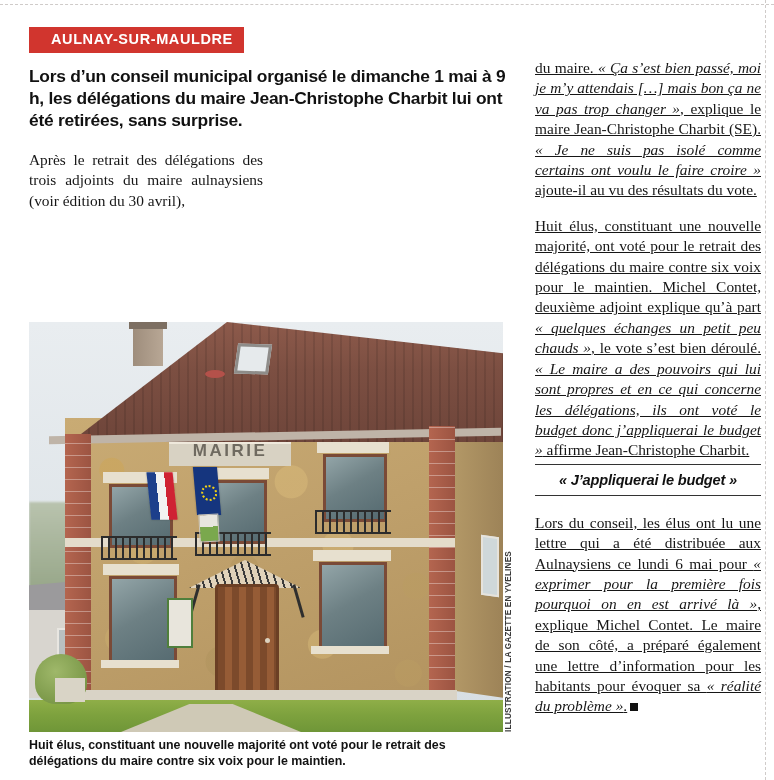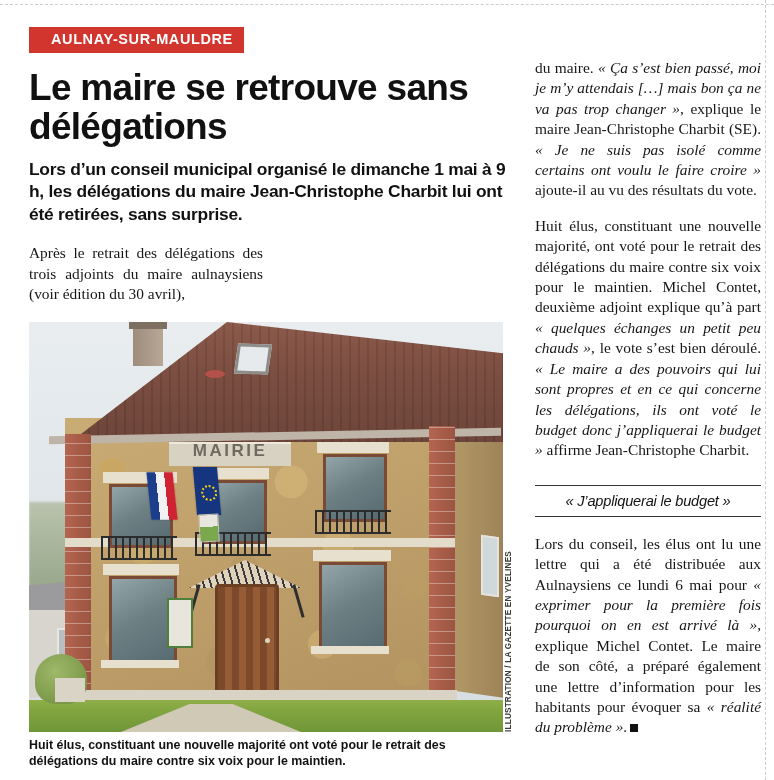--- a/index.html
+++ b/index.html
@@ -428,36 +428,37 @@
   
   .right-col {
     position: absolute;
     left: 535px;
     top: 58px;
     width: 226px;
   }
   .right-col .body-text {
     font-size: 15.4px;
     line-height: 1.325;
+    text-decoration: underline;
   }
   .right-col .body-text + .body-text {
     margin-top: 15px;
   }
   .right-col i, .right-col em {
     font-style: italic;
   }
 
   .pullquote {
-    margin: 24px 0 17px 0;
+    margin: 3px 0 17px 0;
     border-top: 1.6px solid #333333;
     border-bottom: 1.6px solid #333333;
     padding: 7px 0 7px 0;
     text-align: center;
     font-family: "Liberation Sans", sans-serif;
-    font-weight: normal;
+    font-weight: bold;
     font-style: italic;
     font-size: 14.6px;
     letter-spacing: -0.2px;
     color: #111111;
   }
 
   .endmark {
     display: inline-block;
     width: 8px;
     height: 8px;
@@ -471,21 +472,20 @@
 
 <div class="page">
 
   <div class="trim-top"></div>
   <div class="trim-right"></div>
 
   <div class="main-col">
 
     <div class="locality-badge">AULNAY-SUR-MAULDRE</div>
 
-    <h1 class="headline">Le maire se retrouve sans délégations</h1>
 
     <p class="standfirst">Lors d’un conseil municipal organisé le dimanche 1 mai à 9 h, les délégations du maire Jean-Christophe Charbit lui ont été retirées, sans surprise.</p>
 
     <div class="lede-columns">
       <div class="col">
         <p class="body-text hyph">Après le retrait des délégations des trois adjoints du maire aulnaysiens (voir édition du 30 avril),</p>
       </div>
     </div>
   </div>
 

